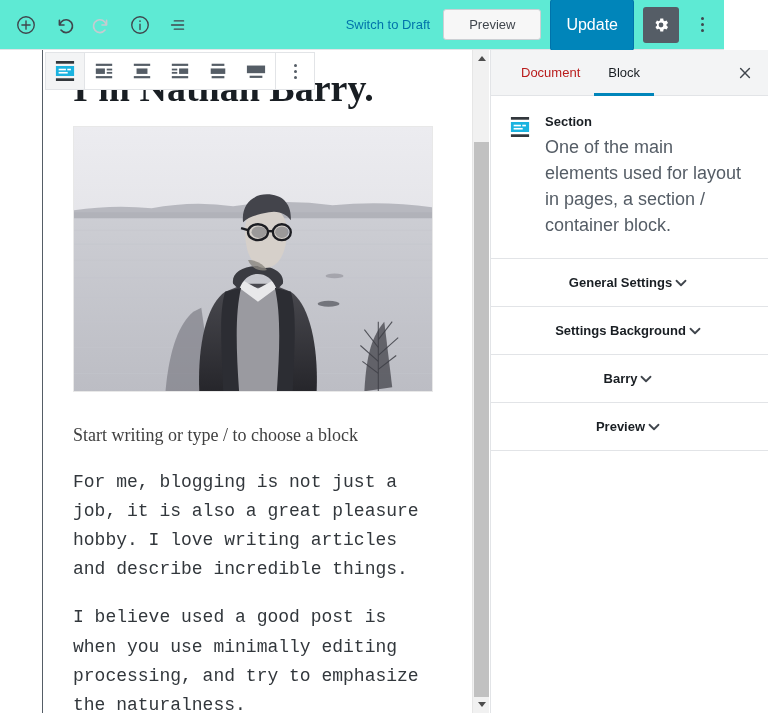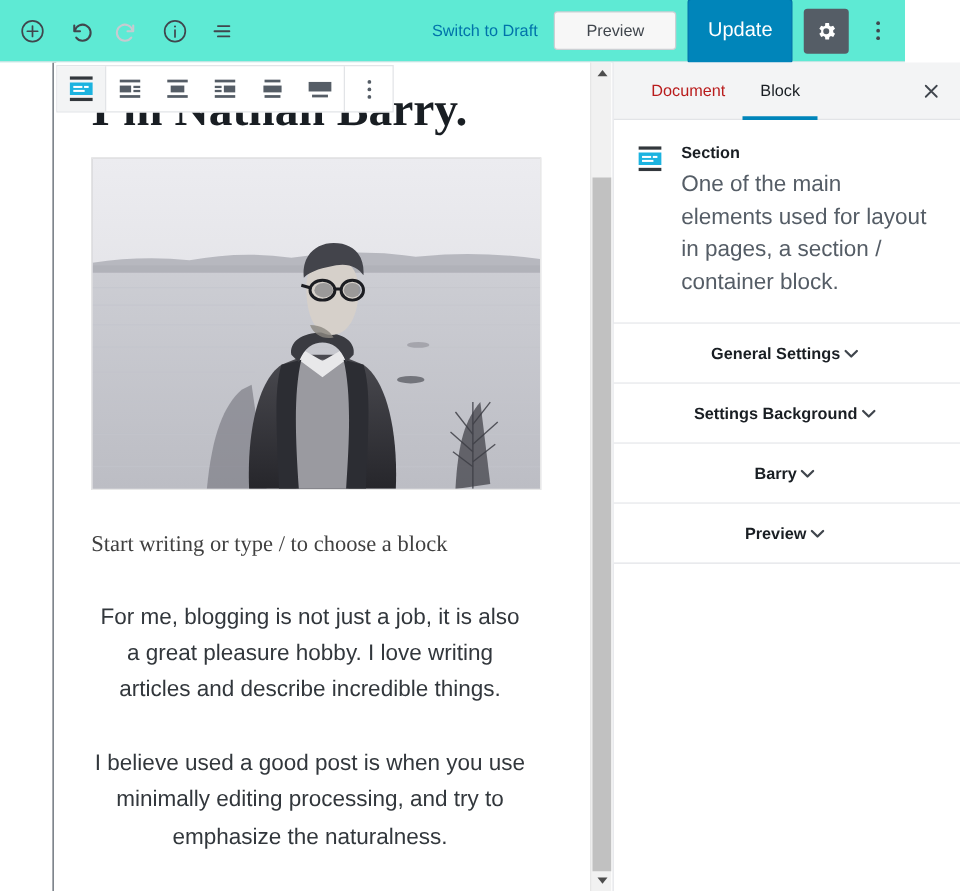--- a/index.html
+++ b/index.html
@@ -90,25 +90,24 @@
     overflow: hidden; position: relative;
     background: #cfcfd4;
   }
   #feature-image svg { display: block; width: 100%; height: 100%; }
   #placeholder-paragraph {
     margin-top: 30px;
     font-family: "Liberation Serif", serif;
     font-size: 18px; color: #404040; line-height: 1.5;
   }
   .body-paragraph {
-    margin-top: 30px;
-    font-family: Liberation Sans, sans-serif;
+    margin-top: 19px;
+    font-family: Liberation Mono, monospace;
     font-size: 18px; color: #32373c; line-height: 1.62;
     width: 350px;
-    text-align: center;
   }
 
   
   #block-toolbar {
     position: absolute; left: 45px; top: 52px;
     height: 38px; background: #ffffff;
     border: 1px solid #e2e4e7;
     display: flex; align-items: stretch; z-index: 40;
   }
   .bt-group { display: flex; align-items: stretch; }

